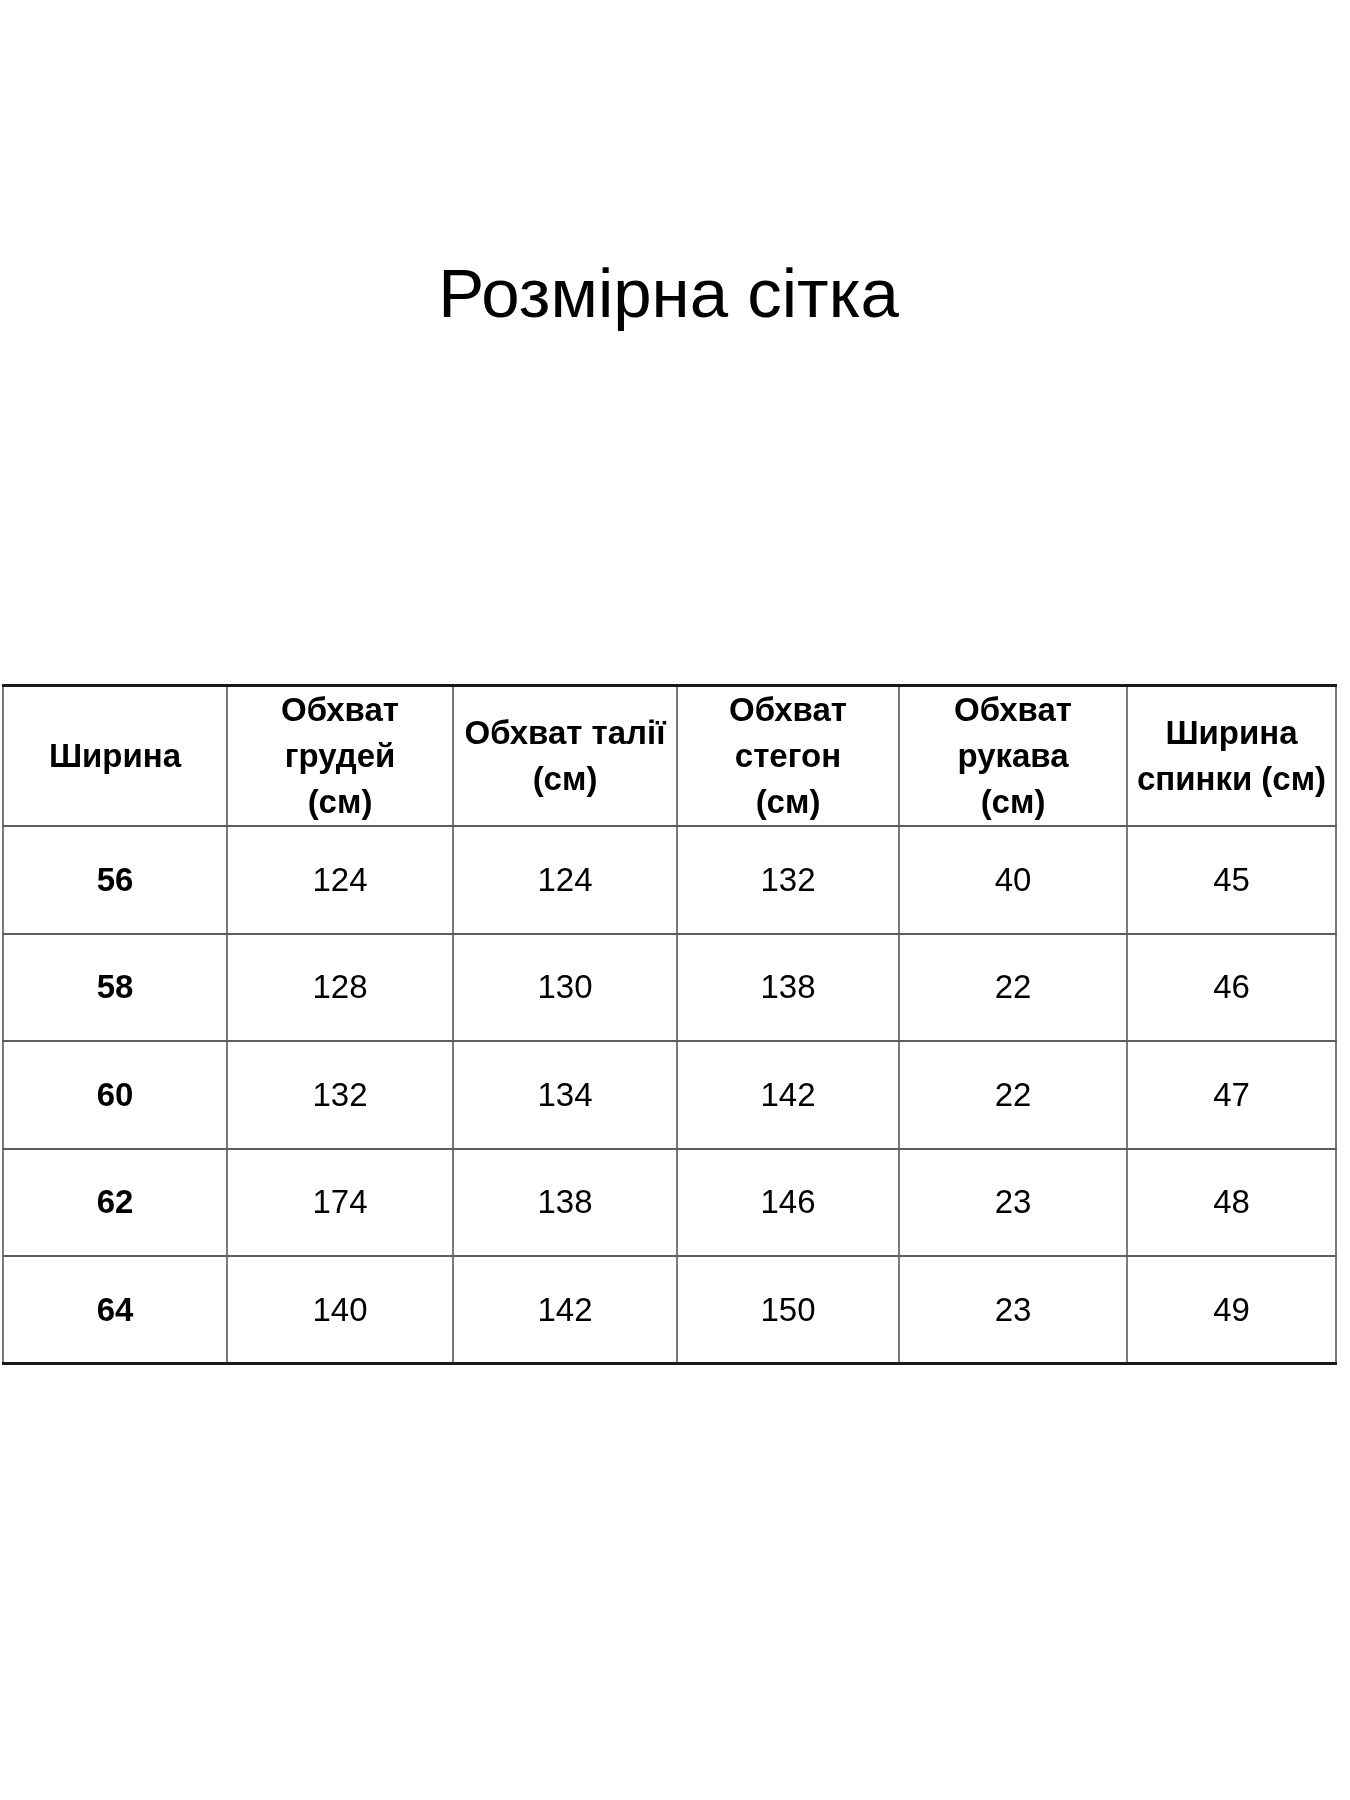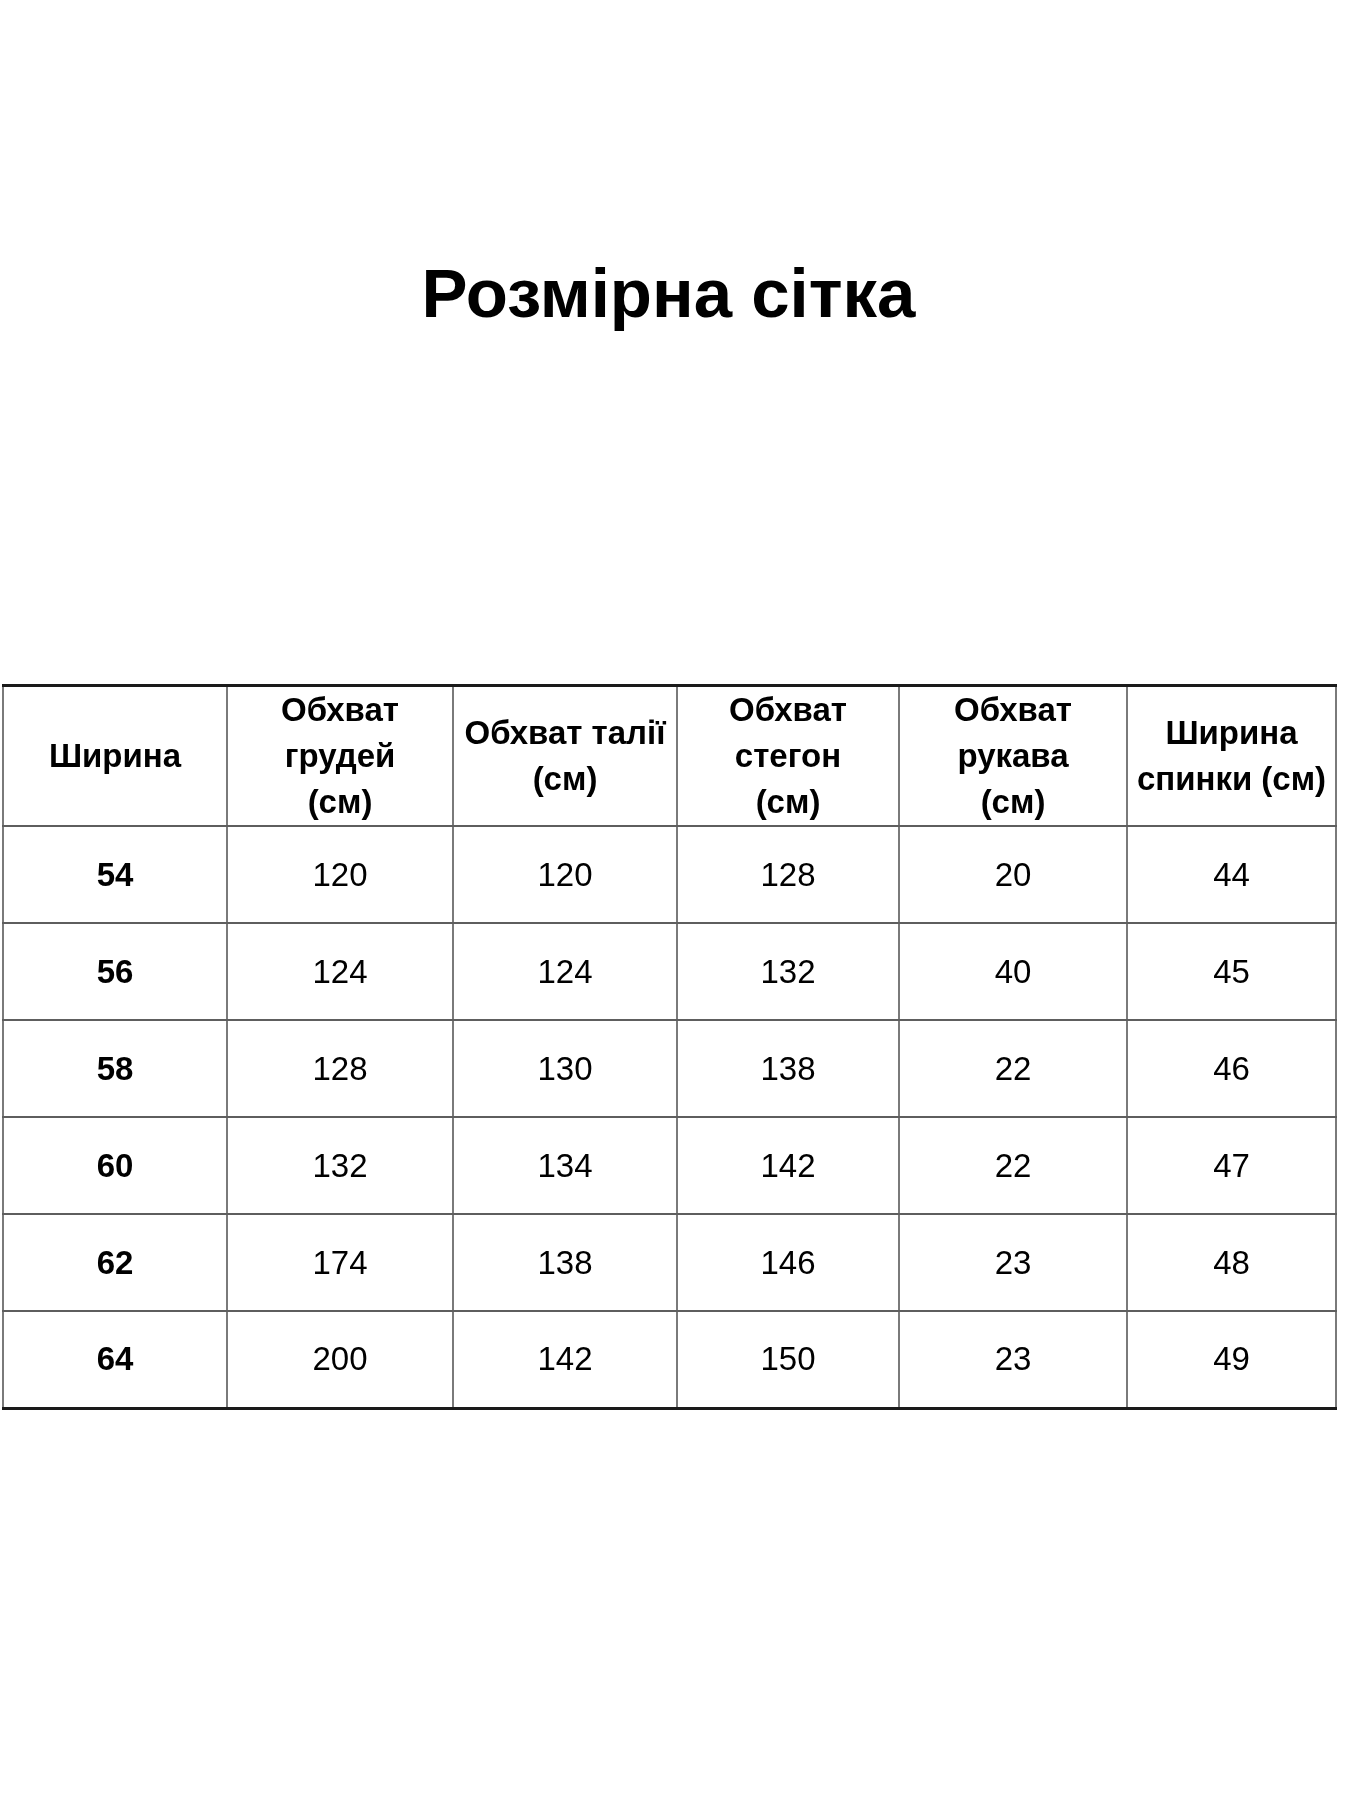--- a/index.html
+++ b/index.html
@@ -17,21 +17,21 @@
     overflow: hidden;
   }
   .page-title {
     position: absolute;
     top: 256px;
     left: 2px;
     width: 1333px;
     text-align: center;
     font-size: 69px;
     line-height: 75px;
-    font-weight: 700;
+    font-weight: 400;
     color: #000000;
     white-space: nowrap;
   }
   table.size-table {
     position: absolute;
     top: 684px;
     left: 2px;
     width: 1333px;
     height: 681px;
     border-collapse: collapse;
@@ -106,28 +106,20 @@
           <div>(см)</div>
         </th>
         <th class="col-header">
           <div>Ширина</div>
           <div>спинки (см)</div>
         </th>
       </tr>
     </thead>
     <tbody>
       <tr>
-        <td class="data-cell size-cell">54</td>
-        <td class="data-cell">120</td>
-        <td class="data-cell">120</td>
-        <td class="data-cell">128</td>
-        <td class="data-cell">20</td>
-        <td class="data-cell">44</td>
-      </tr>
-      <tr>
         <td class="data-cell size-cell">56</td>
         <td class="data-cell">124</td>
         <td class="data-cell">124</td>
         <td class="data-cell">132</td>
         <td class="data-cell">40</td>
         <td class="data-cell">45</td>
       </tr>
       <tr>
         <td class="data-cell size-cell">58</td>
         <td class="data-cell">128</td>
@@ -147,21 +139,21 @@
       <tr>
         <td class="data-cell size-cell">62</td>
         <td class="data-cell">174</td>
         <td class="data-cell">138</td>
         <td class="data-cell">146</td>
         <td class="data-cell">23</td>
         <td class="data-cell">48</td>
       </tr>
       <tr>
         <td class="data-cell size-cell">64</td>
-        <td class="data-cell">200</td>
+        <td class="data-cell">140</td>
         <td class="data-cell">142</td>
         <td class="data-cell">150</td>
         <td class="data-cell">23</td>
         <td class="data-cell">49</td>
       </tr>
     </tbody>
   </table>
 
 </div>
 

